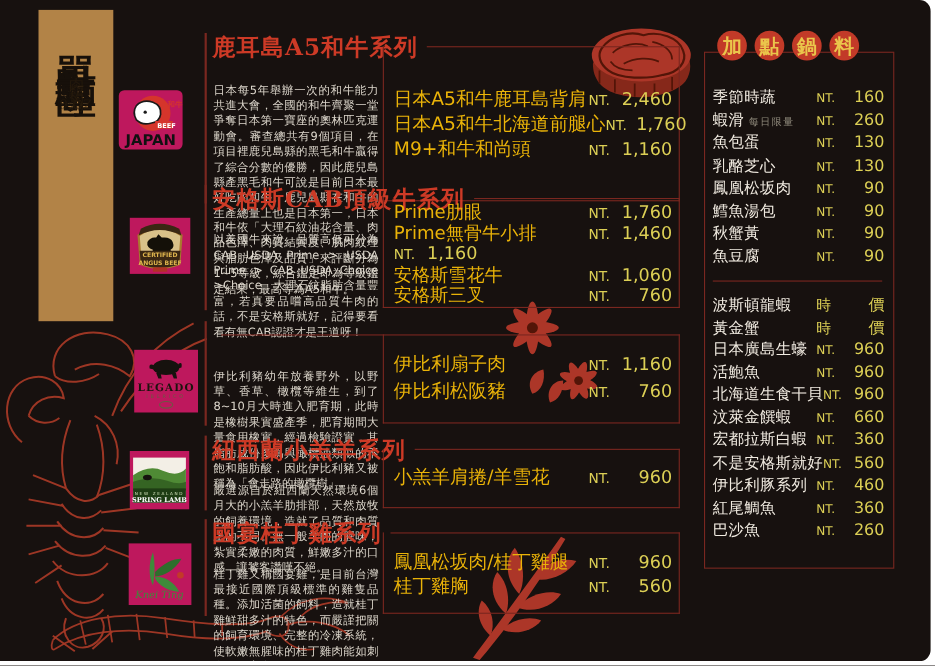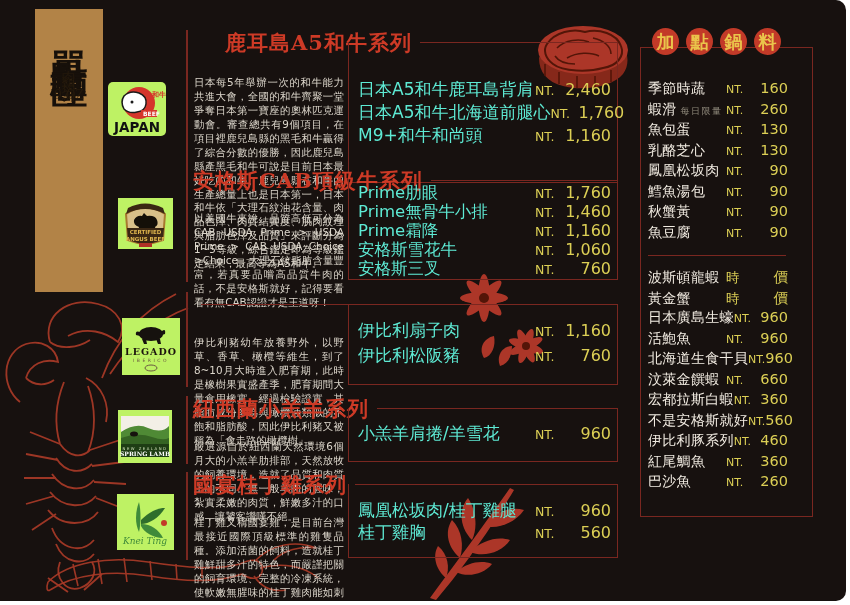--- a/index.html
+++ b/index.html
@@ -27,31 +27,31 @@
     writing-mode:vertical-rl; text-orientation:upright;
     font-family:"DejaVu Serif", serif;
     font-size:14px; color:rgba(42,29,13,0.62); letter-spacing:6px; margin-top:6px; line-height:1;
   }
   .sidebar-weight {
     font-family:"DejaVu Serif", serif; font-size:12px;
     color:rgba(42,29,13,0.62); margin-top:5px;
   }
 
   
-  .logo { position:absolute; background:#bef264; overflow:hidden; }
+  .logo { position:absolute; background:#be185d; overflow:hidden; }
   #logo-japan    { left:108px; top:82px;  width:58px; height:54px; border-radius:5px; }
   #logo-cab      { left:118px; top:198px; width:55px; height:51px; }
   #logo-legado   { left:122px; top:318px; width:58px; height:57px; }
   #logo-lamb     { left:118px; top:410px; width:54px; height:53px; }
   #logo-kneiting { left:117px; top:494px; width:57px; height:56px; }
   .logo svg { display:block; }
 
   
   .section { position:absolute; left:186px; width:432px; border-left:2px solid #7a2720; box-sizing:border-box; }
-  #s1 { top:30px;  height:155px;padding-left:32px; }
+  #s1 { top:30px;  height:155px; }
   #s2 { top:168px; height:114px; }
   #s3 { top:292px; height:95px;  }
   #s4 { top:396px; height:68px;  }
   #s5 { top:472px; height:88px;  }
 
   .section-title-row { display:flex; align-items:center; height:24px; padding-left:5px; }
   .section-title {
     color:#cd3a26; font-size:21px; font-weight:bold; white-space:nowrap;
     font-family:"DejaVu Serif", serif; letter-spacing:1px; line-height:1;
   }
@@ -68,31 +68,31 @@
     border:1px solid #7a2720; border-top:none;
     display:flex; flex-direction:column; justify-content:center;
     padding:4px 6px 4px 9px; box-sizing:border-box;
   }
   .item-row { display:flex; align-items:baseline; }
   #s1 .item-row { height:23px; }
   #s2 .item-row { height:19px; }
   #s3 .item-row { height:25px; }
   #s4 .item-row { height:25px; }
   #s5 .item-row { height:22px; }
-  .item-name { flex:1; color:#5eead4; font-size:17px; white-space:nowrap; }
+  .item-name { flex:1; color:#eab308; font-size:17px; white-space:nowrap; }
   #s2 .item-name { font-size:16.5px; }
   .item-price { display:flex; align-items:baseline; width:76px; }
   .item-cur { color:#dccf55; font-size:12.5px; width:28px; }
   .item-val { color:#dccf55; font-size:16px; flex:1; text-align:right; }
 
   
   .addon {
     position:absolute; left:640px; top:47px; width:173px; height:470px;
     border:1px solid #7a2720; box-sizing:border-box;
-    padding:10px 24px 0 7px;
+    padding:10px 8px 0 7px;
   }
   .addon-header { position:absolute; left:652px; top:28px; display:flex; gap:7px; z-index:5; }
   .addon-header span {
     width:27px; height:27px; border-radius:50%; background:#c23a28;
     color:#eac54b; font-size:18px; font-weight:bold;
     display:flex; align-items:center; justify-content:center;
     font-family:"DejaVu Serif", serif;
   }
   .addon-row { display:flex; align-items:baseline; height:20.5px; }
   .addon-name { color:#f2ece2; font-size:14px; white-space:nowrap; letter-spacing:0.3px; }
@@ -300,21 +300,20 @@
           </span>
       </div>
       <div class="item-row">
         <span class="item-name">Prime無骨牛小排</span>
         <span class="item-price">
             <span class="item-cur">NT.</span>
             <span class="item-val">1,460</span>
           </span>
       </div>
       <div class="item-row">
-        <span class="item-name">Prime霜降</span>
         <span class="item-price">
             <span class="item-cur">NT.</span>
             <span class="item-val">1,160</span>
           </span>
       </div>
       <div class="item-row">
         <span class="item-name">安格斯雪花牛</span>
         <span class="item-price">
             <span class="item-cur">NT.</span>
             <span class="item-val">1,060</span>

